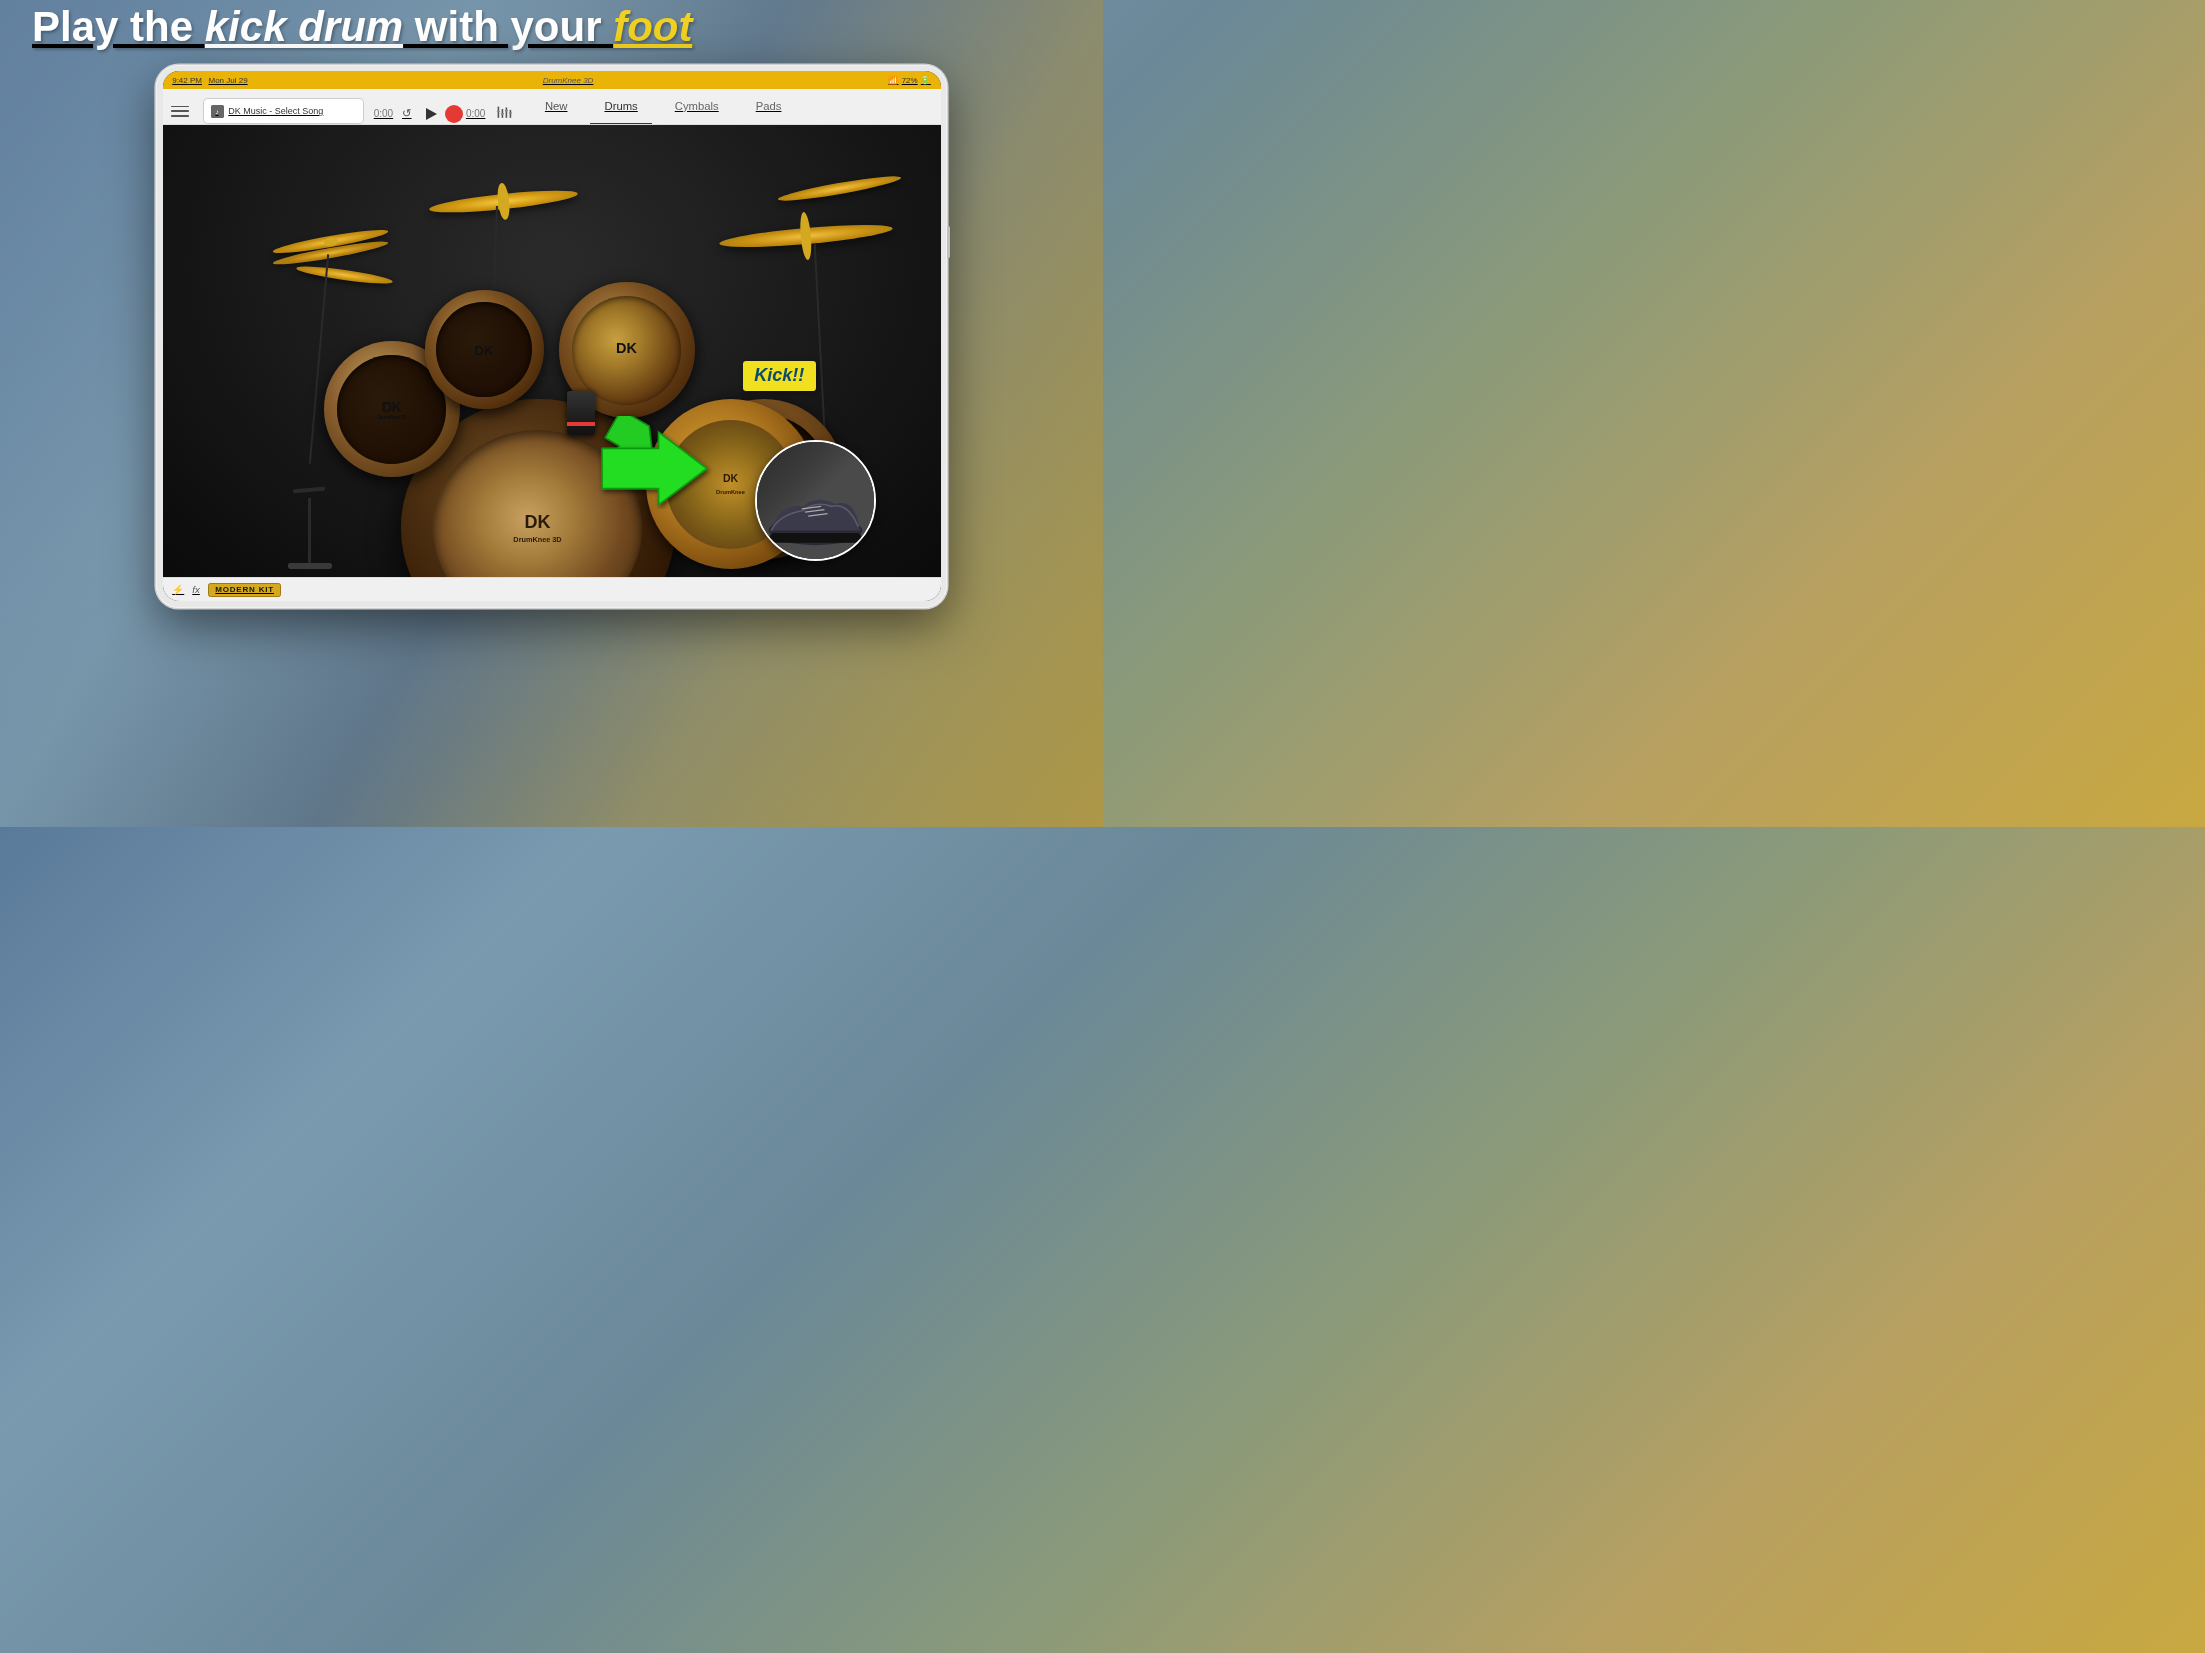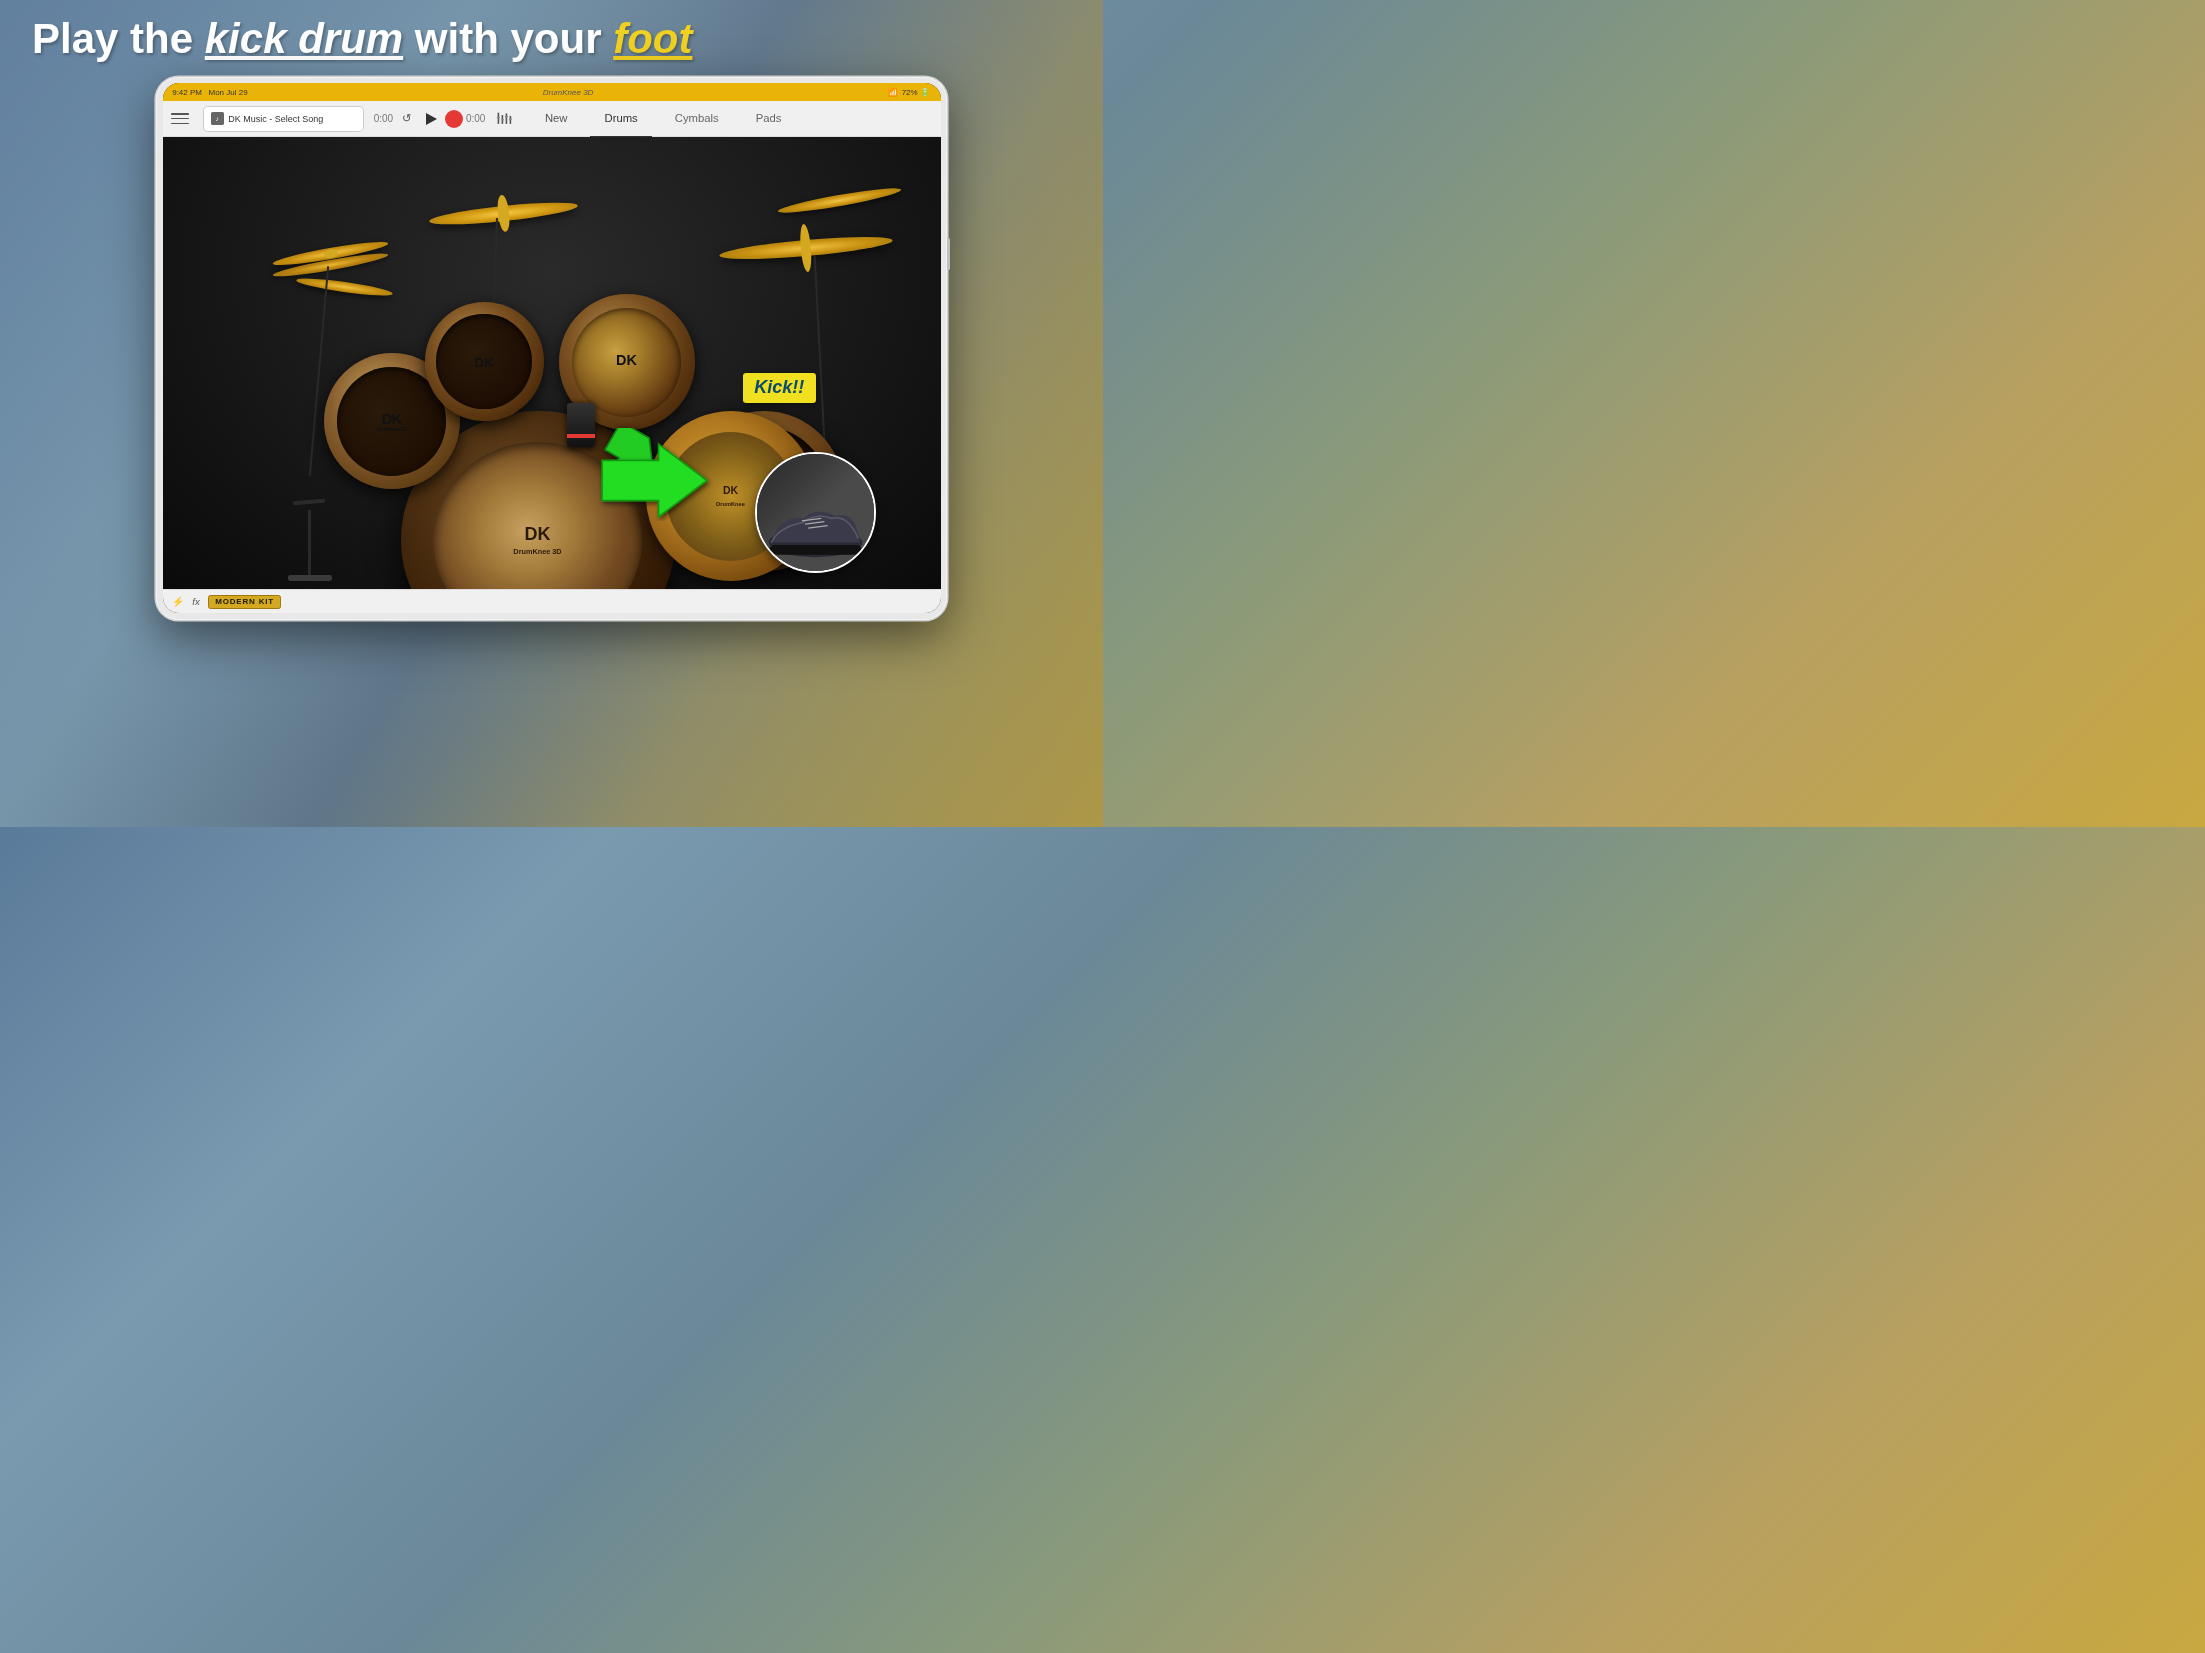--- a/index.html
+++ b/index.html
@@ -24,21 +24,22 @@
     }
 
     .page-wrapper {
       position: relative;
       z-index: 1;
       width: 100%;
       height: 100%;
       display: flex;
       flex-direction: column;
       align-items: center;
-      padding: 16px 24px 16px;
+      padding: 4px 24px 16px;
+      text-decoration: underline;
     }
 
     
     .headline {
       width: 100%;
       text-align: left;
       font-size: 42px;
       font-weight: 900;
       color: #fff;
       text-shadow: 1.6px 1.6px 3.2px rgba(0,0,0,0.3);
@@ -102,21 +103,21 @@
       display: flex;
       gap: 3.2px;
       align-items: center;
     }
 
     
     .toolbar {
       background: #f0f0f0;
       height: 36px;
       display: flex;
-      align-items: center;
+      align-items: flex-end;
       padding: 0 8px;
       gap: 6.5px;
       border-bottom: 0.8px solid #ddd;
     }
 
     .toolbar-menu-btn {
       width: 26px;
       height: 26px;
       display: flex;
       flex-direction: column;

